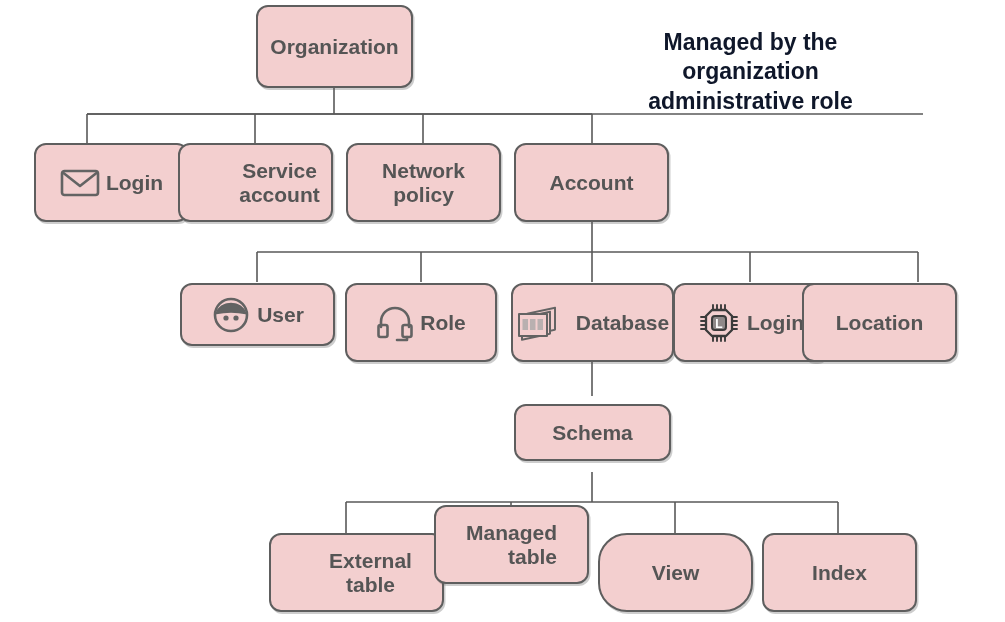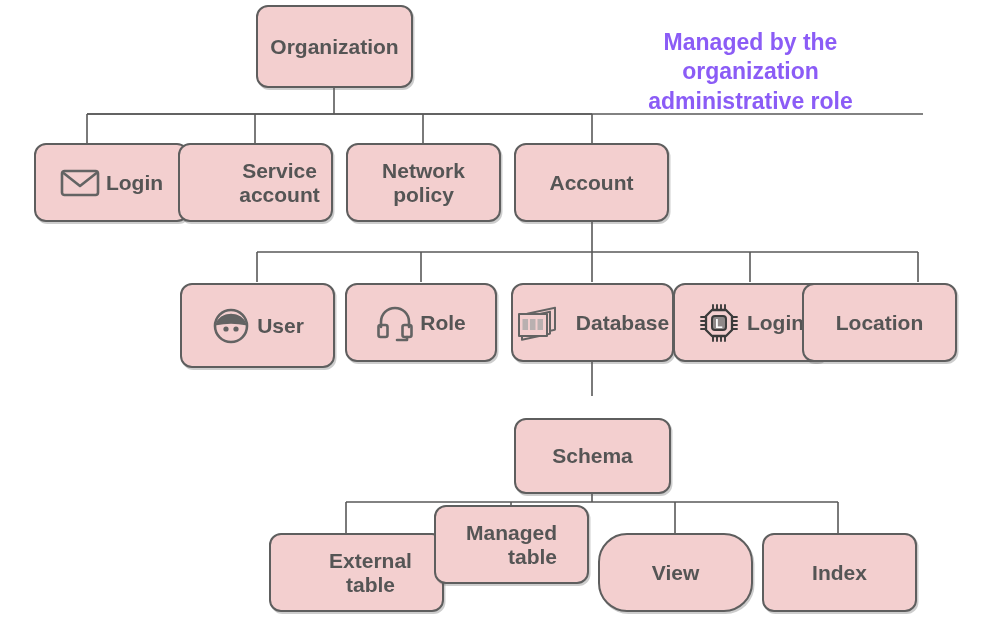--- a/index.html
+++ b/index.html
@@ -20,21 +20,21 @@
     font-weight:bold;
     font-size:21px;
     line-height:1.12;
     text-align:center;
     box-shadow:1.5px 2px 0 rgba(90,90,90,.30);
   }
   .node .lbl{white-space:pre-line;}
   .node .ico{flex:0 0 auto;display:flex;align-items:center;justify-content:center;}
   .note{
     position:absolute;
-    color:#8b5cf6;
+    color:#0f172a;
     font-weight:bold;
     font-size:23px;
     line-height:1.28;
     text-align:center;
     white-space:pre-line;
   }
 </style>
 </head>
 <body>
 
@@ -96,21 +96,21 @@
 
   <div class="node" style="left:346px;top:143px;width:155px;height:79px;">
     <span class="lbl">Network
 policy</span>
   </div>
 
   <div class="node" style="left:514px;top:143px;width:155px;height:79px;">
     <span class="lbl">Account</span>
   </div>
 
-  <div class="node" style="left:180px;top:283px;width:155px;height:85px;">
+  <div class="node" style="left:180px;top:283px;width:155px;height:63px;">
     <span class="ico">
       <svg width="40" height="40" viewBox="0 0 40 40" xmlns="http://www.w3.org/2000/svg">
         <circle cx="20" cy="20" r="16" fill="none" stroke="#636363" stroke-width="2.6"></circle>
         <path d="M5.2,18.5 C8,11 12.5,8.5 20,8.5 C27.5,8.5 32,11 34.8,18.5 C30,17.4 26,16.9 20,16.9 C14,16.9 10,17.4 5.2,18.5 Z" fill="#636363" stroke="#636363" stroke-width="1.6" stroke-linejoin="round"></path>
         <circle cx="15" cy="23" r="2.6" fill="#636363"></circle>
         <circle cx="25" cy="23" r="2.6" fill="#636363"></circle>
       </svg>
     </span>
     <span class="lbl">User</span>
   </div>
@@ -159,21 +159,21 @@
         <text x="22" y="27" font-family="'Liberation Sans',sans-serif" font-size="12" font-weight="bold" fill="#ffffff" text-anchor="middle">L</text>
       </svg>
     </span>
     <span class="lbl">Login</span>
   </div>
 
   <div class="node" style="left:802px;top:283px;width:155px;height:79px;">
     <span class="lbl">Location</span>
   </div>
 
-  <div class="node" style="left:514px;top:418px;width:157px;height:76px;">
+  <div class="node" style="left:514px;top:404px;width:157px;height:57px;">
     <span class="lbl">Schema</span>
   </div>
 
   <div class="node" style="left:269px;top:533px;width:175px;height:79px;padding-left:28px;">
     <span class="lbl">External
 table</span>
   </div>
 
   <div class="node" style="left:434px;top:505px;width:155px;height:79px;text-align:right;">
     <span class="lbl">Managed

